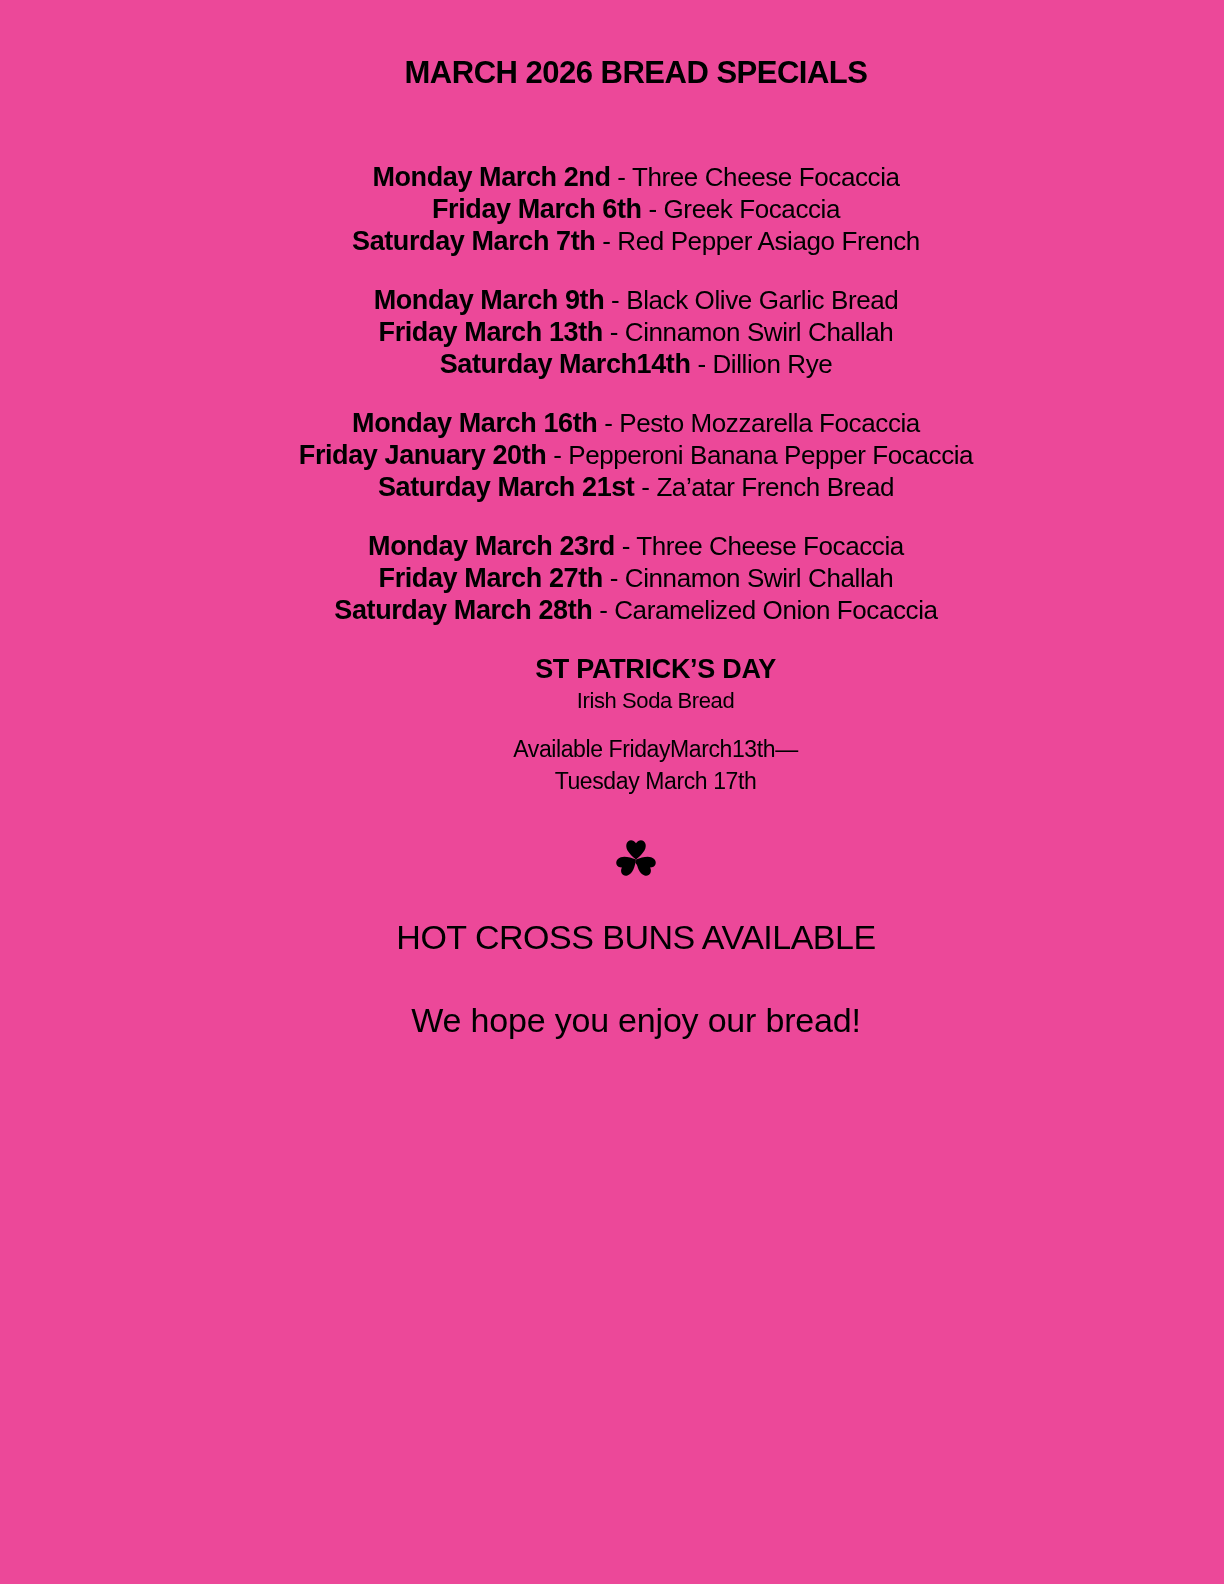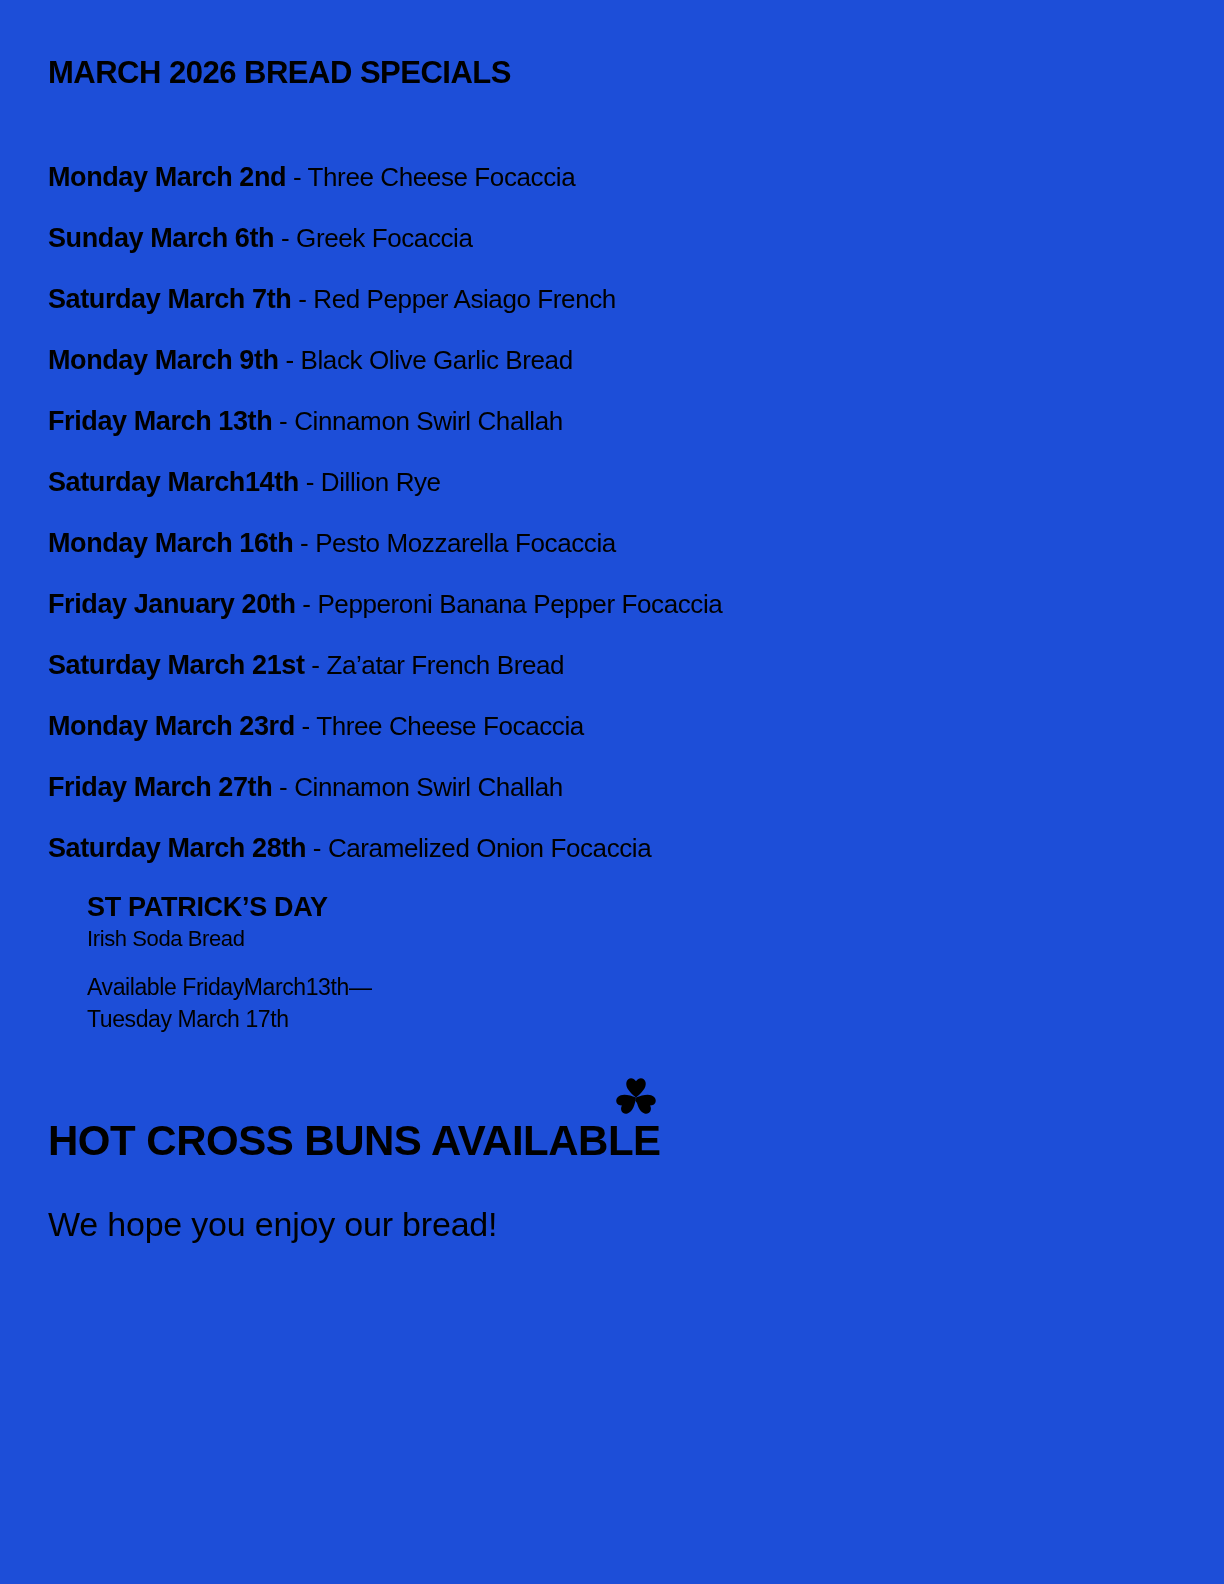--- a/index.html
+++ b/index.html
@@ -5,43 +5,42 @@
   * { margin: 0; padding: 0; box-sizing: border-box; }
   html, body {
     width: 1224px;
     background: #ffffff;
     font-family: "Liberation Sans", sans-serif;
     color: #000000;
   }
   .page {
     width: 1224px;
     height: 1584px;
-    background: #1d4ed8;
+    background: #ec4899;
     overflow: hidden;
-    text-align: left;
+    text-align: center;
     padding-left: 48px;
   }
   .title {
     padding-top: 55px;
     font-size: 31px;
     font-weight: 700;
     letter-spacing: -0.5px;
   }
   .weeks {
     margin-top: 70px;
   }
   .week {
     margin-bottom: 27px;
   }
   .line {
     font-size: 26px;
     line-height: 32px;
     letter-spacing: -0.4px;
     white-space: nowrap;
-    margin-top: 29px;
   }
   .line strong {
     font-size: 27px;
     font-weight: 700;
   }
   .stpatricks {
     margin-top: 12px;
     margin-left: 39px;
   }
   .stpatricks-heading {
@@ -63,22 +62,23 @@
   }
   .shamrock {
     margin-top: 30px;
     height: 56px;
     display: flex;
     align-items: center;
     justify-content: center;
   }
   .shamrock svg { display: block; }
   .hotcross {
-    font-size: 42px;
-    font-weight: 700;
+    margin-top: 34px;
+    font-size: 34px;
+    font-weight: 400;
     line-height: 40px;
     letter-spacing: -0.5px;
   }
   .closing {
     margin-top: 44px;
     font-size: 34px;
     font-weight: 400;
     letter-spacing: -0.2px;
   }
 </style>
@@ -90,21 +90,21 @@
   <h1 class="title">MARCH 2026 BREAD SPECIALS</h1>
 
   <section class="weeks">
 
     <div class="week">
       <p class="line">
         <strong>Monday March 2nd</strong>
         <span>- Three Cheese Focaccia</span>
       </p>
       <p class="line">
-        <strong>Sunday March 6th</strong>
+        <strong>Friday March 6th</strong>
         <span>- Greek Focaccia</span>
       </p>
       <p class="line">
         <strong>Saturday March 7th</strong>
         <span>- Red Pepper Asiago French</span>
       </p>
     </div>
 
     <div class="week">
       <p class="line">

